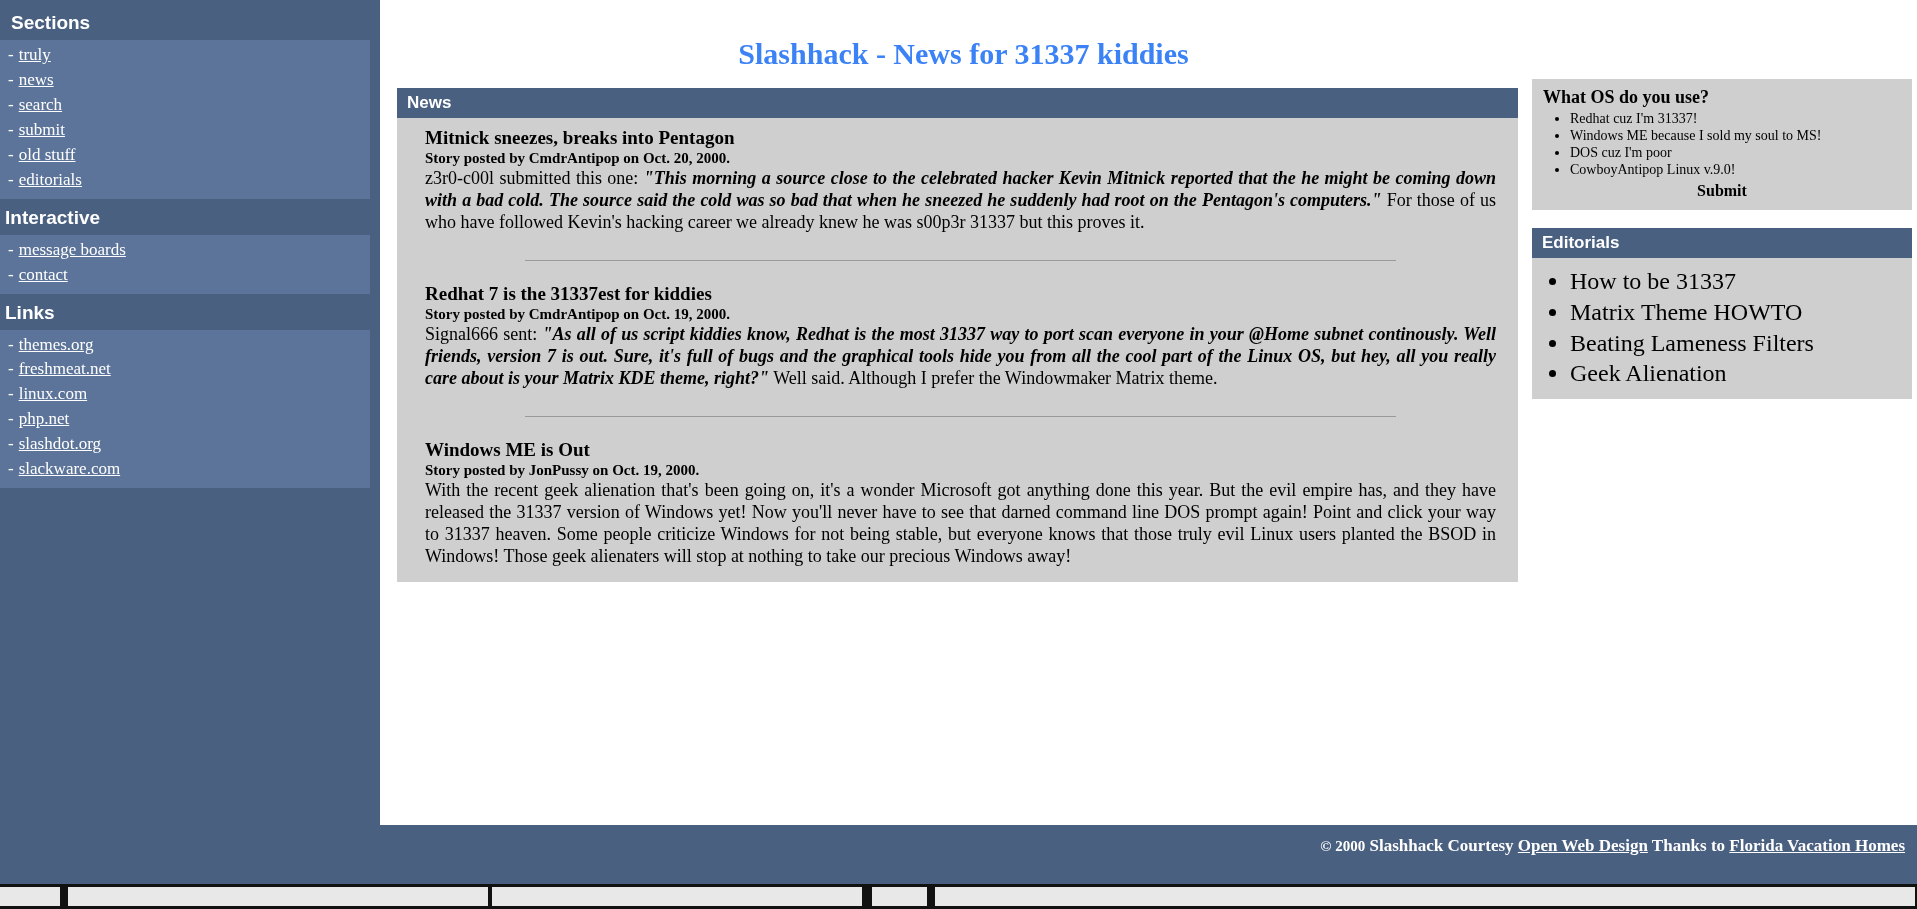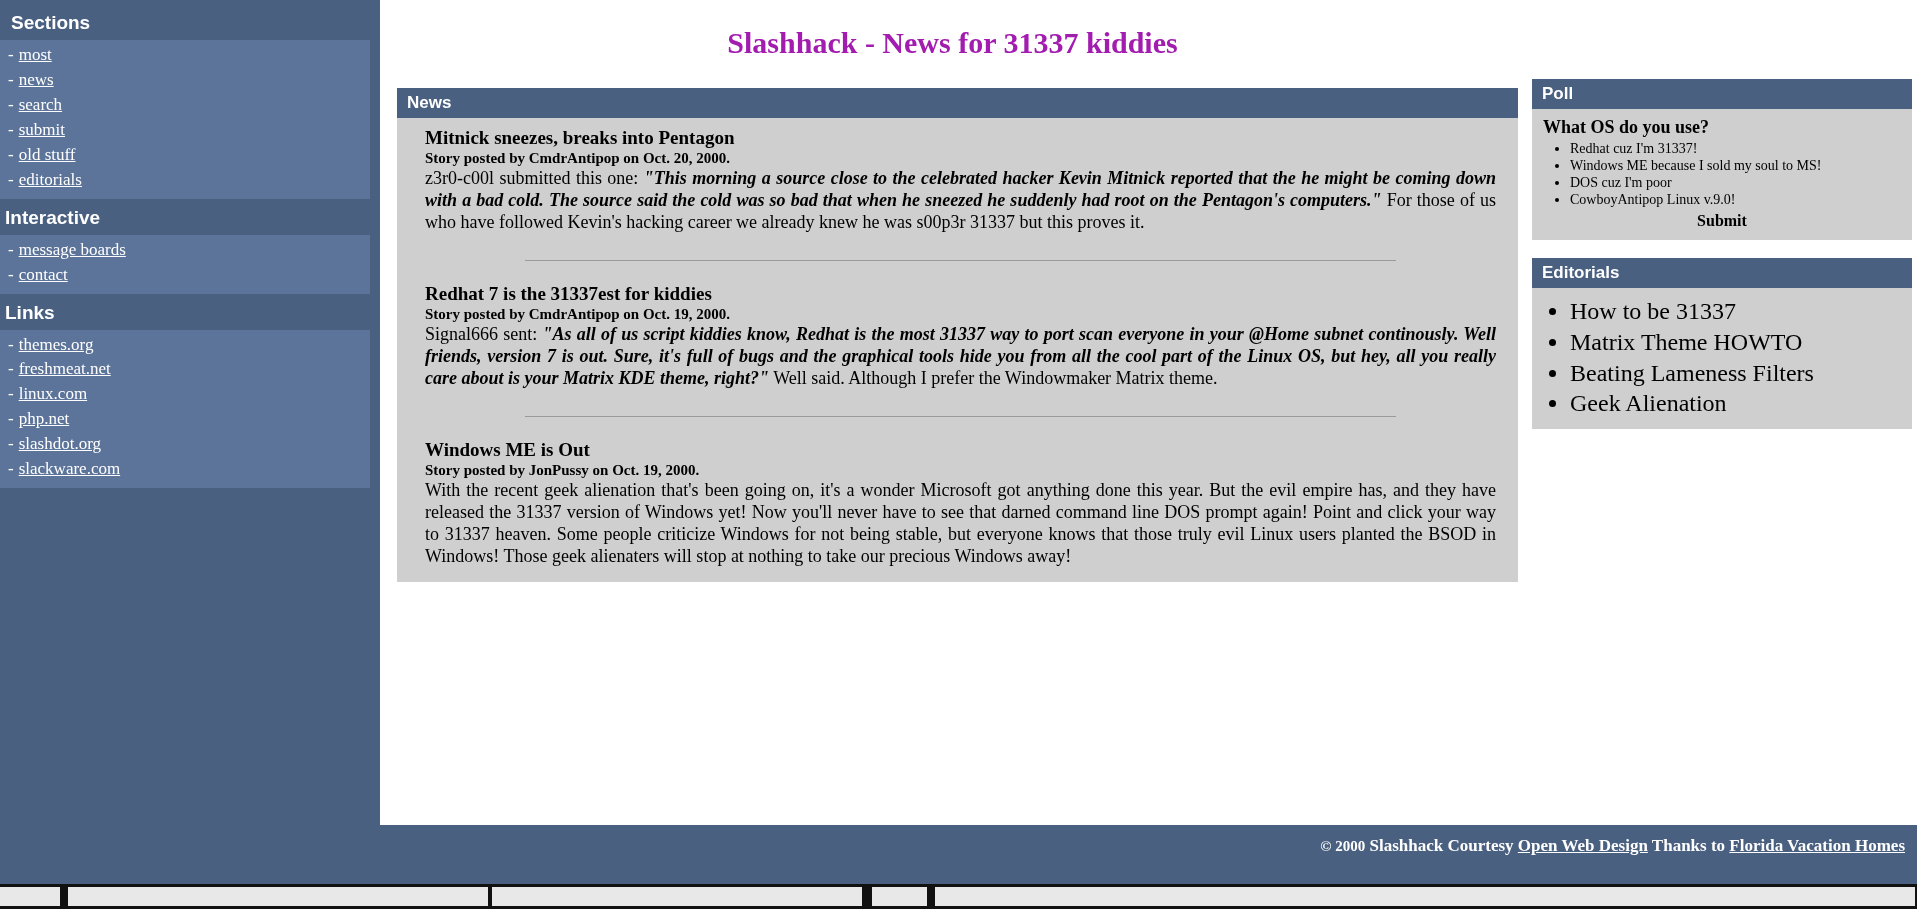--- a/index.html
+++ b/index.html
@@ -58,26 +58,26 @@
   .main {
     position: absolute;
     left: 380px;
     top: 0;
     right: 0;
     height: 825px;
     background: #ffffff;
   }
   .site-title {
     text-align: center;
-    color: #a21caf;
+    color: #3b82f6;
     font-family: "Liberation Serif", serif;
     font-weight: bold;
     font-size: 30px;
     padding: 26px 0 18px 0;
-    margin: 0;
+    margin: 11px;
     width: 1145px;
   }
   .content-col {
     position: absolute;
     left: 17px;
     top: 88px;
     width: 1121px;
   }
   .bar {
     background: #4a6080;
@@ -197,21 +197,21 @@
 </style>
 </head>
 <body>
 
 <div class="page">
 
   <div class="sidebar">
 
     <div class="sb-heading first">Sections</div>
     <div class="sb-block">
-      <div class="sb-row"><span class="dash">-</span><a href="#">most</a></div>
+      <div class="sb-row"><span class="dash">-</span><a href="#">truly</a></div>
       <div class="sb-row"><span class="dash">-</span><a href="#">news</a></div>
       <div class="sb-row"><span class="dash">-</span><a href="#">search</a></div>
       <div class="sb-row"><span class="dash">-</span><a href="#">submit</a></div>
       <div class="sb-row"><span class="dash">-</span><a href="#">old stuff</a></div>
       <div class="sb-row"><span class="dash">-</span><a href="#">editorials</a></div>
     </div>
 
     <div class="sb-heading">Interactive</div>
     <div class="sb-block">
       <div class="sb-row"><span class="dash">-</span><a href="#">message boards</a></div>
@@ -258,21 +258,20 @@
           <div class="story-title">Windows ME is Out</div>
           <div class="story-byline">Story posted by JonPussy on Oct. 19, 2000.</div>
           <p class="story-body">With the recent geek alienation that's been going on, it's a wonder Microsoft got anything done this year. But the evil empire has, and they have released the 31337 version of Windows yet! Now you'll never have to see that darned command line DOS prompt again! Point and click your way to 31337 heaven. Some people criticize Windows for not being stable, but everyone knows that those truly evil Linux users planted the BSOD in Windows! Those geek alienaters will stop at nothing to take our precious Windows away!</p>
         </div>
 
       </div>
     </div>
 
     <div class="right-col">
 
-      <div class="bar">Poll</div>
       <div class="right-panel">
         <div class="poll-question">What OS do you use?</div>
         <ul class="bullets">
           <li>Redhat cuz I'm 31337!</li>
           <li>Windows ME because I sold my soul to MS!</li>
           <li>DOS cuz I'm poor</li>
           <li>CowboyAntipop Linux v.9.0!</li>
         </ul>
         <div class="poll-submit">Submit</div>
       </div>

